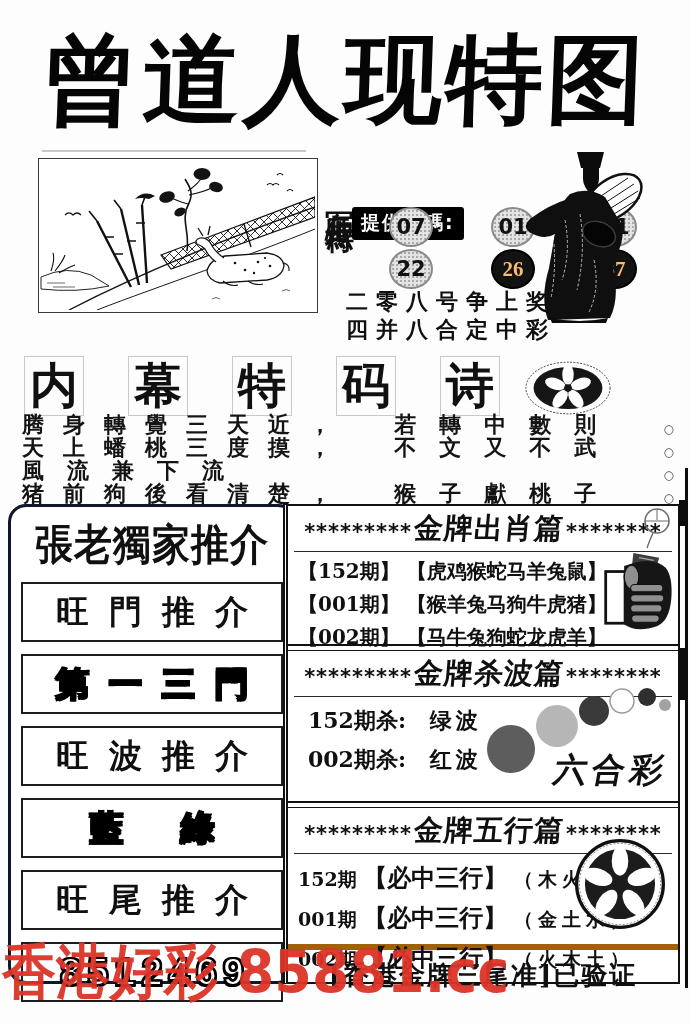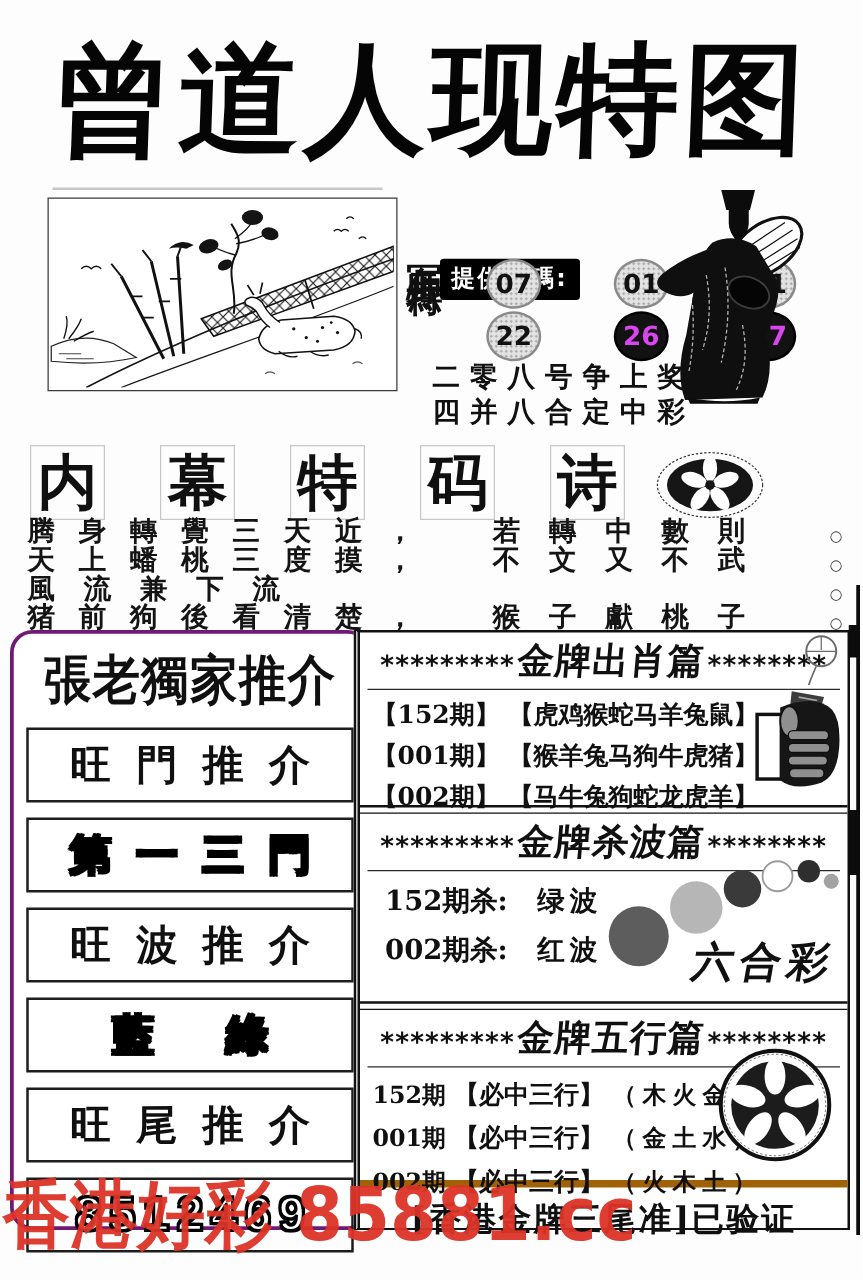--- a/index.html
+++ b/index.html
@@ -15,38 +15,38 @@
   .advisor{position:absolute;left:320px;top:188px;writing-mode:vertical-rl;text-orientation:upright;
     font-weight:900;font-size:29px;letter-spacing:4px;font-family:"DejaVu Serif",serif;}
   .provide{position:absolute;left:352px;top:175px;background:#000;color:#fff;
     font:700 19px "DejaVu Sans",sans-serif;padding:3px 9px 4px;border-radius:3px;letter-spacing:2px;margin-top:32px;}
   .balls{position:absolute;display:flex;gap:17px;}
   .balls.r1{left:348px;top:207px;}
   .balls.r2{left:348px;top:249px;}
   .ball{width:40px;height:36px;border-radius:50%;display:flex;align-items:center;justify-content:center;
     font:700 21px "DejaVu Sans",sans-serif;color:#111;border:2px solid #8a8a8a;background:#e3e3e3;
     background-image:radial-gradient(#a9a9a9 0.8px, transparent 0.9px);background-size:4px 4px;margin-left:41px;}
-  .ball.dark{background:#121212;background-image:none;color:#d946ef;border-color:#000;}
+  .ball.dark{background:#121212;background-image:none;color:#fdba74;border-color:#000;font-family:Liberation Serif, serif;}
   .slogan{position:absolute;left:346px;font-weight:700;font-size:22px;letter-spacing:8px;font-family:"DejaVu Serif",serif;}
   .slogan.s1{top:287px;} .slogan.s2{top:315px;}
   .figure{position:absolute;left:520px;top:148px;}
   
   .poem-title{position:absolute;left:24px;top:356px;display:flex;gap:44px;}
   .pt-cell{width:58px;height:58px;border:1px solid #c8c8c8;display:flex;align-items:center;justify-content:center;
     font-weight:900;font-size:48px;font-family:"DejaVu Serif",serif;}
   .poem-emblem{position:absolute;left:524px;top:360px;}
   .poem-lines{position:absolute;left:22px;top:413px;width:652px;}
   .pline{display:flex;justify-content:space-between;align-items:center;height:23px;
     font-weight:700;font-size:22px;font-family:"DejaVu Serif",serif;color:#141414;}
   .ph1{letter-spacing:19px;white-space:nowrap;}
   .ph2{letter-spacing:23px;white-space:nowrap;}
   .pcirc{font-size:12px;color:#444;position:relative;top:4px;}
   
   .left-panel{position:absolute;left:8px;top:504px;width:288px;height:480px;box-sizing:border-box;
-    border:3px solid #701a75;border-radius:18px;background:#fff;padding:8px 10px 6px;}
+    border:3px solid #0f172a;border-radius:18px;background:#fff;padding:8px 10px 6px;}
   .lp-header{text-align:center;font:900 38px "DejaVu Sans",sans-serif;letter-spacing:1px;
     transform:scaleY(1.12);margin:4px 0 2px;white-space:nowrap;}
   .lp-box{border:2px solid #1d1d1d;height:56px;margin-top:12px;display:flex;align-items:center;justify-content:center;
     font:700 33px "DejaVu Serif",serif;letter-spacing:20px;text-indent:20px;white-space:nowrap;}
   .lp-box.outline{font-family:Liberation Sans, sans-serif;font-weight:900;color:#fff;
     -webkit-text-stroke:2.2px #000;
     text-shadow:-1.5px -1.5px 0 #000,1.5px -1.5px 0 #000,-1.5px 1.5px 0 #000,1.5px 1.5px 0 #000;}
   .lp-box.two{letter-spacing:58px;text-indent:58px;}
   .lp-box.num{font-size:38px;letter-spacing:6px;text-indent:6px;}
   
@@ -57,21 +57,21 @@
   .secA{height:138px;} .secB{height:150px;} .secC{height:136px;}
   .rp-head{display:flex;justify-content:center;align-items:center;border-bottom:1px solid #2a2a2a;
     padding-bottom:2px;white-space:nowrap;}
   .rp-stars{font:700 21px "DejaVu Sans",sans-serif;letter-spacing:1px;position:relative;top:3px;}
   .rp-title{font:900 29px "DejaVu Serif",serif;letter-spacing:1px;margin:0 2px;transform:skewX(-5deg);}
   .rp-div{border-top:2px solid #111;border-bottom:1px solid #111;height:4px;}
   .za-row{font:700 20px "DejaVu Serif",serif;margin:6px 0 0 4px;white-space:nowrap;}
   .kb-row{font:700 22px "DejaVu Serif",serif;margin:9px 0 0 14px;white-space:nowrap;}
   .kb-row .val{margin-left:16px;letter-spacing:4px;}
   .wx-row{font:700 19px "DejaVu Serif",serif;margin:8px 0 0 4px;white-space:nowrap;}
-  .wx-row .lbl{font-size:20px;font-weight:900;}
+  .wx-row .lbl{font-size:24px;font-weight:900;}
   .wx-row .val{letter-spacing:5px;}
   .g-icon{position:absolute;right:4px;top:0px;}
   .fist{position:absolute;right:4px;top:40px;}
   .ballscluster{position:absolute;right:4px;top:34px;}
   .brand{position:absolute;right:10px;bottom:8px;font:900 33px "DejaVu Serif",serif;
     letter-spacing:5px;transform:skewX(-10deg);}
   .flowerseal{position:absolute;right:10px;top:28px;}
   .rp-foot{border-top:6px solid #a16207;text-align:center;font:900 26px "DejaVu Serif",serif;
     padding:8px 0 4px;letter-spacing:2px;}
   

